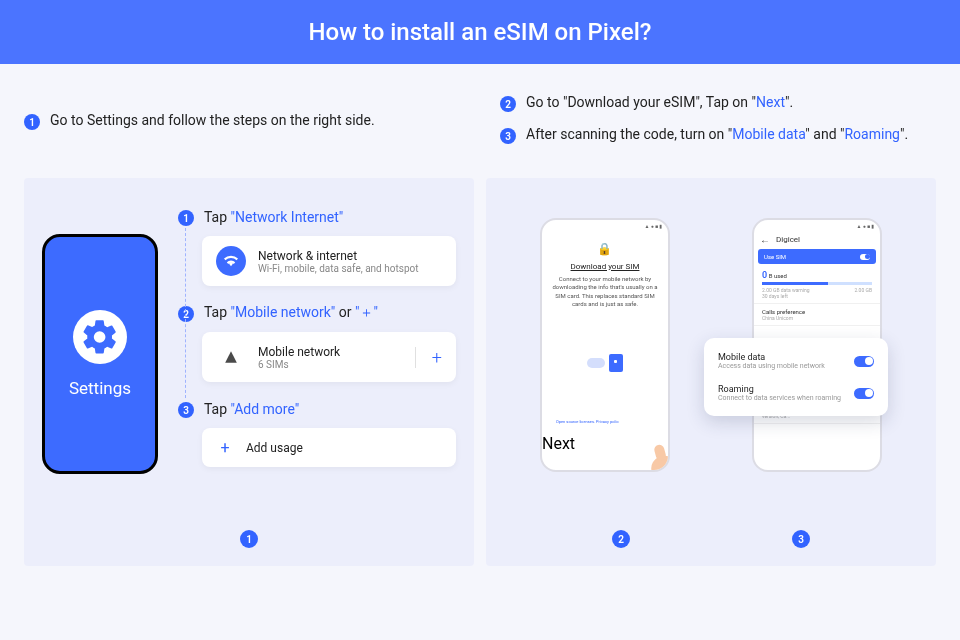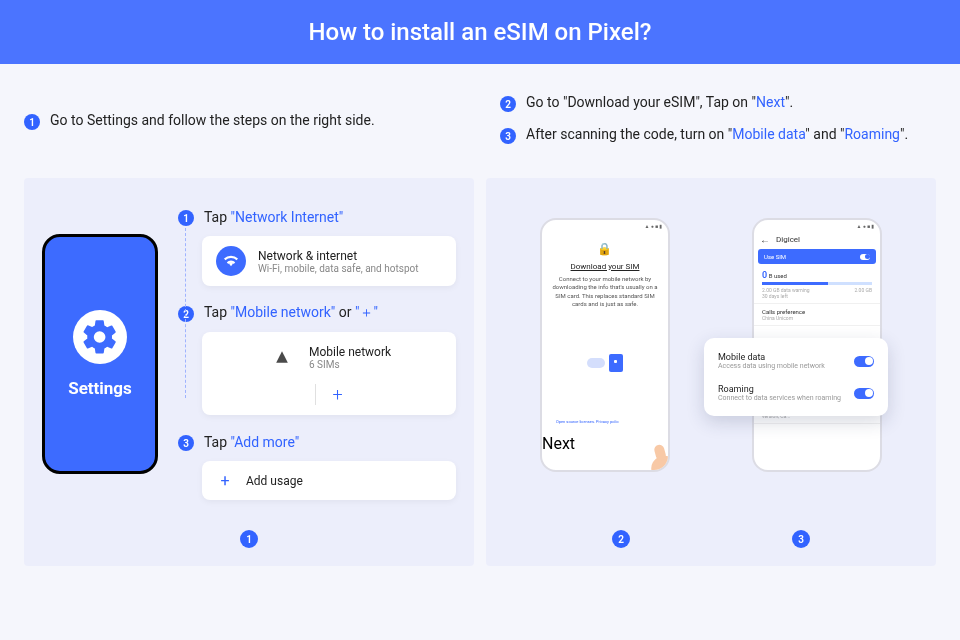--- a/index.html
+++ b/index.html
@@ -86,21 +86,21 @@
     background: #fff;
     border-radius: 50%;
     display: flex;
     align-items: center;
     justify-content: center;
     margin-bottom: 14px;
   }
   .gear-bg svg { width: 40px; height: 40px; fill: #3d6bff; }
   .phone-mock .settings-label {
     color: #fff;
-    font-weight: 700;
+    font-weight: 400;
     font-size: 17px;
   }
   .steps { flex: 1; position: relative; }
   .step {
     margin-bottom: 18px;
   }
   .step-head {
     display: flex;
     align-items: center;
     gap: 10px;
@@ -129,21 +129,21 @@
   }
   .card-icon {
     width: 30px; height: 30px;
     border-radius: 50%;
     background: #3d6bff;
     display: flex; align-items: center; justify-content: center;
   }
   .card-icon.gray { background: transparent; color: #4a4a4a; }
   .card-text { font-size: 12px; color: #222; }
   .card-sub { font-size: 10px; color: #888; }
-  .card.split { justify-content: space-between; flex-direction: column; }
+  .card.split { justify-content: space-between; }
   .plus-pill {
     border-left: 1px solid #e0e0e0;
     padding-left: 16px;
     color: #3263ff;
     font-weight: 300;
     font-size: 18px;
   }
   .bottom-badge {
     position: absolute;
     bottom: 18px;

